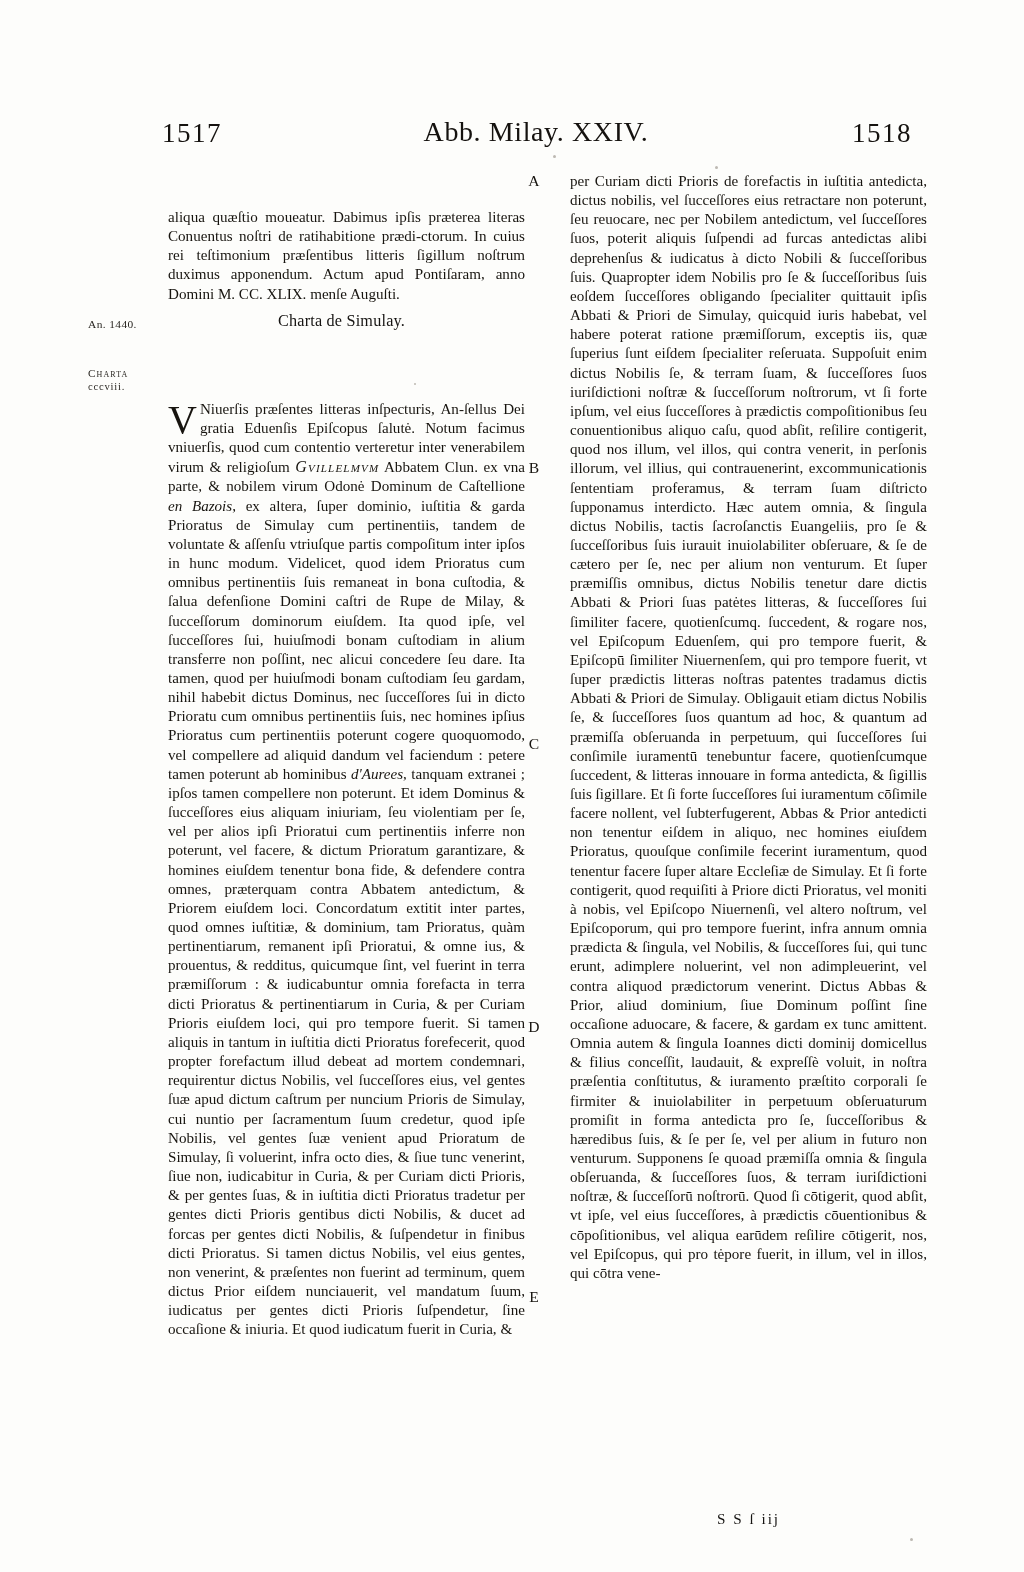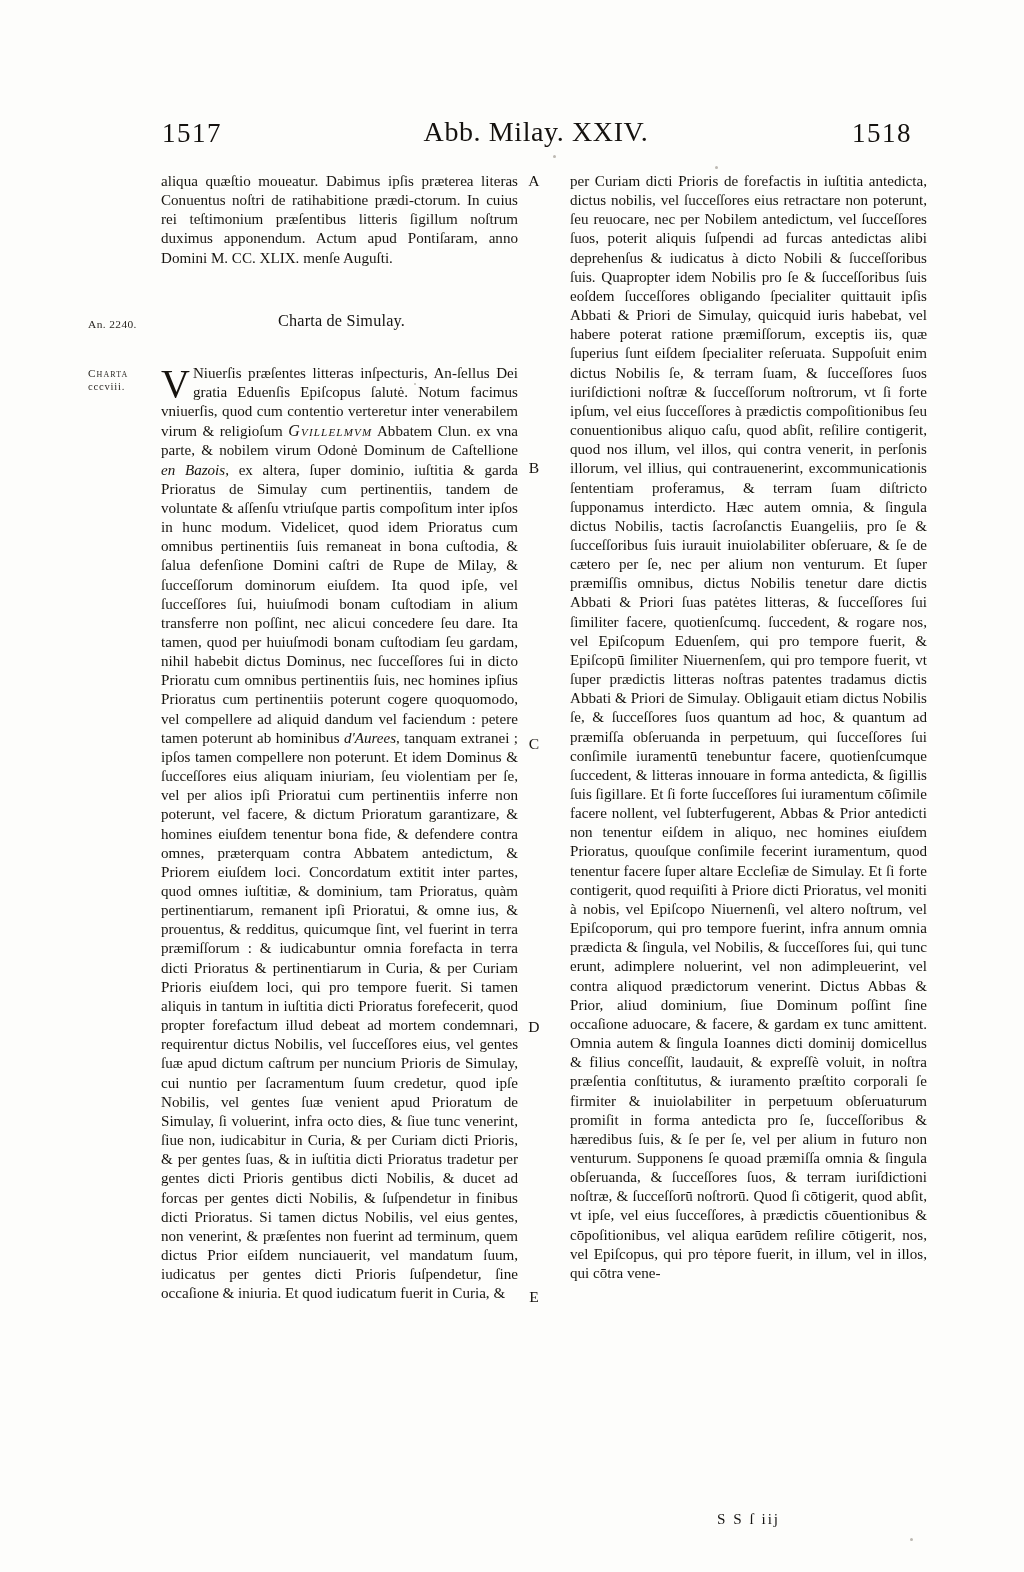--- a/index.html
+++ b/index.html
@@ -58,21 +58,21 @@
     top: 172px;
     width: 357px;
     font-size: 15.1px;
     line-height: 19.15px;
     text-align: justify;
     text-justify: inter-word;
     color: #17140f;
     -webkit-hyphens: none;
     hyphens: none;
   }
-  .col-left  { left: 161px; }
+  .col-left  { left: 168px; margin-top: 36px; }
   .col-right { left: 570px; }
 
   .col p {
     margin: 0;
     text-align: justify;
   }
 
   
   .para-tail { margin-bottom: 0; }
 
@@ -160,21 +160,21 @@
 <body>
 
 <div class="page">
 
   <div class="running-head">
     <span class="folio folio-left">1517</span>
     <span class="head-title">Abb. Milay. XXIV.</span>
     <span class="folio folio-right">1518</span>
   </div>
 
-  <div class="marginal marg-year">An. 2240.</div>
+  <div class="marginal marg-year">An. 1440.</div>
 
   <div class="marginal marg-charta">
     <span class="smallcaps">Charta</span>
     <span class="roman">cccviii.</span>
   </div>
 
   <div class="charta-title">Charta de Simulay.</div>
 
   <div class="ref-letter" style="top:172px; left:525px;">A</div>
   <div class="ref-letter" style="top:459px; left:525px;">B</div>

